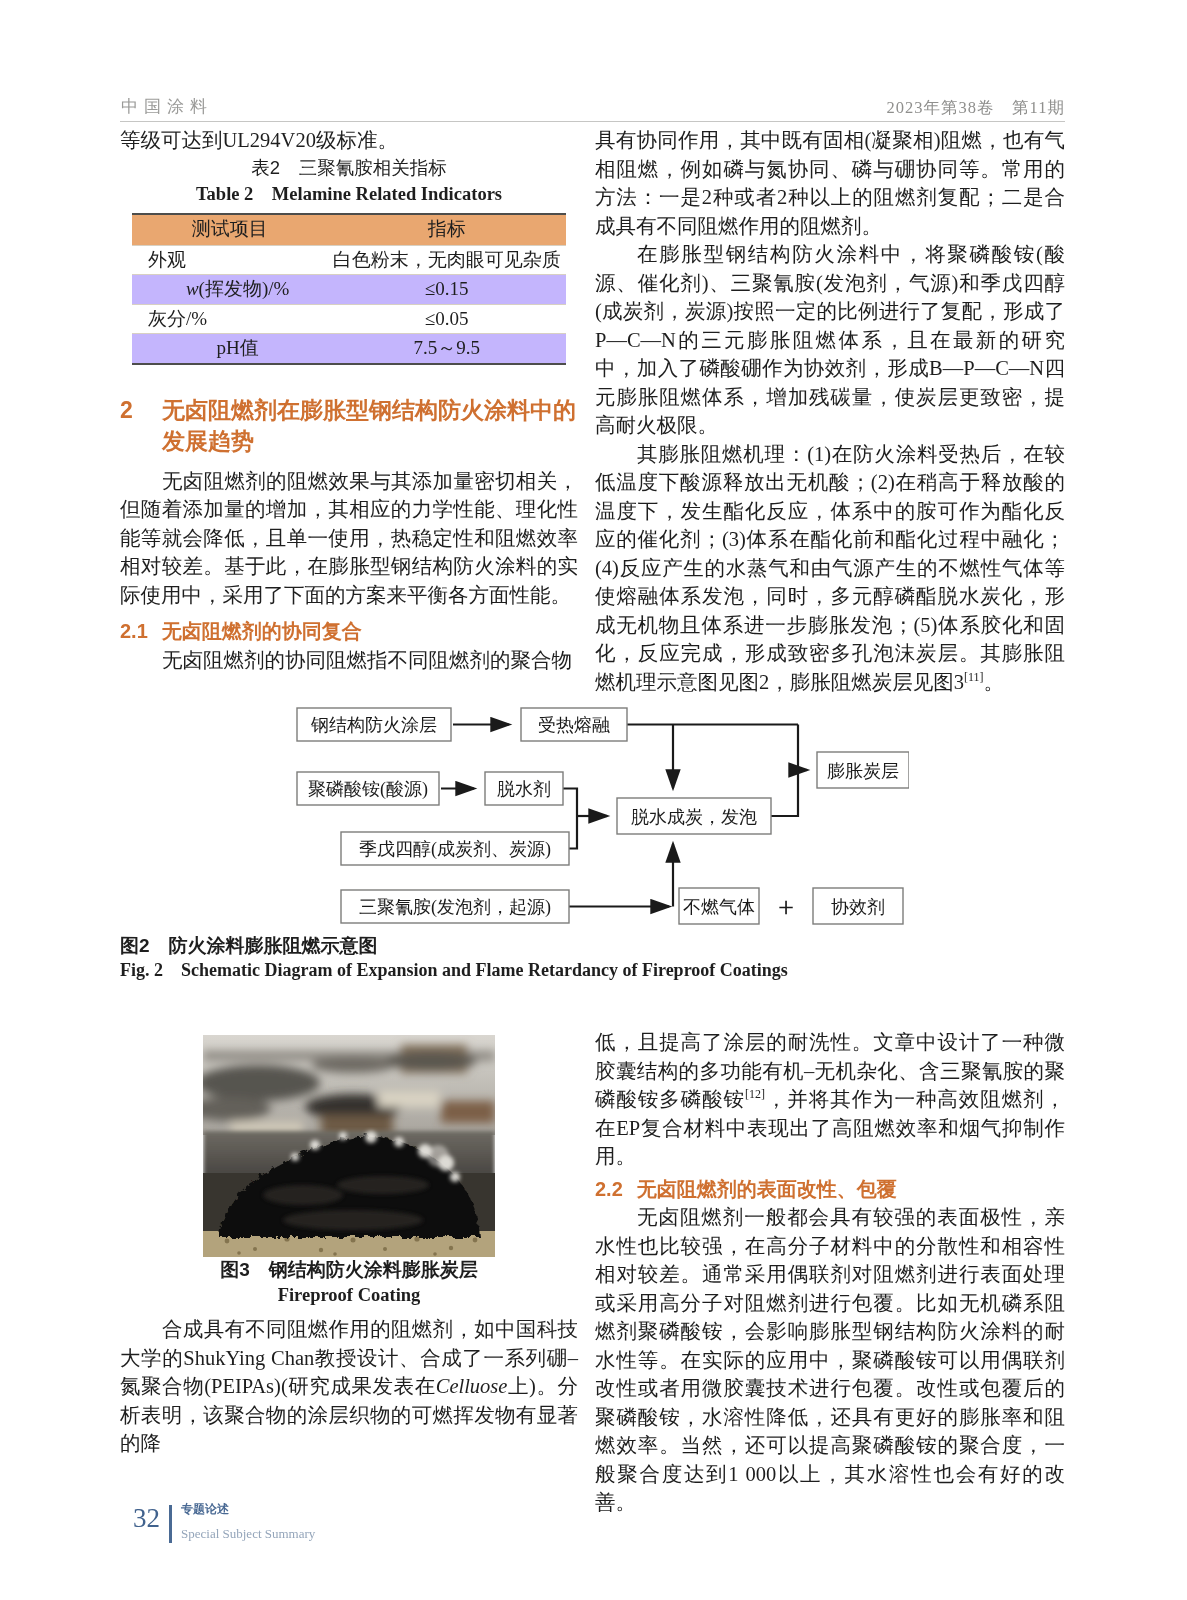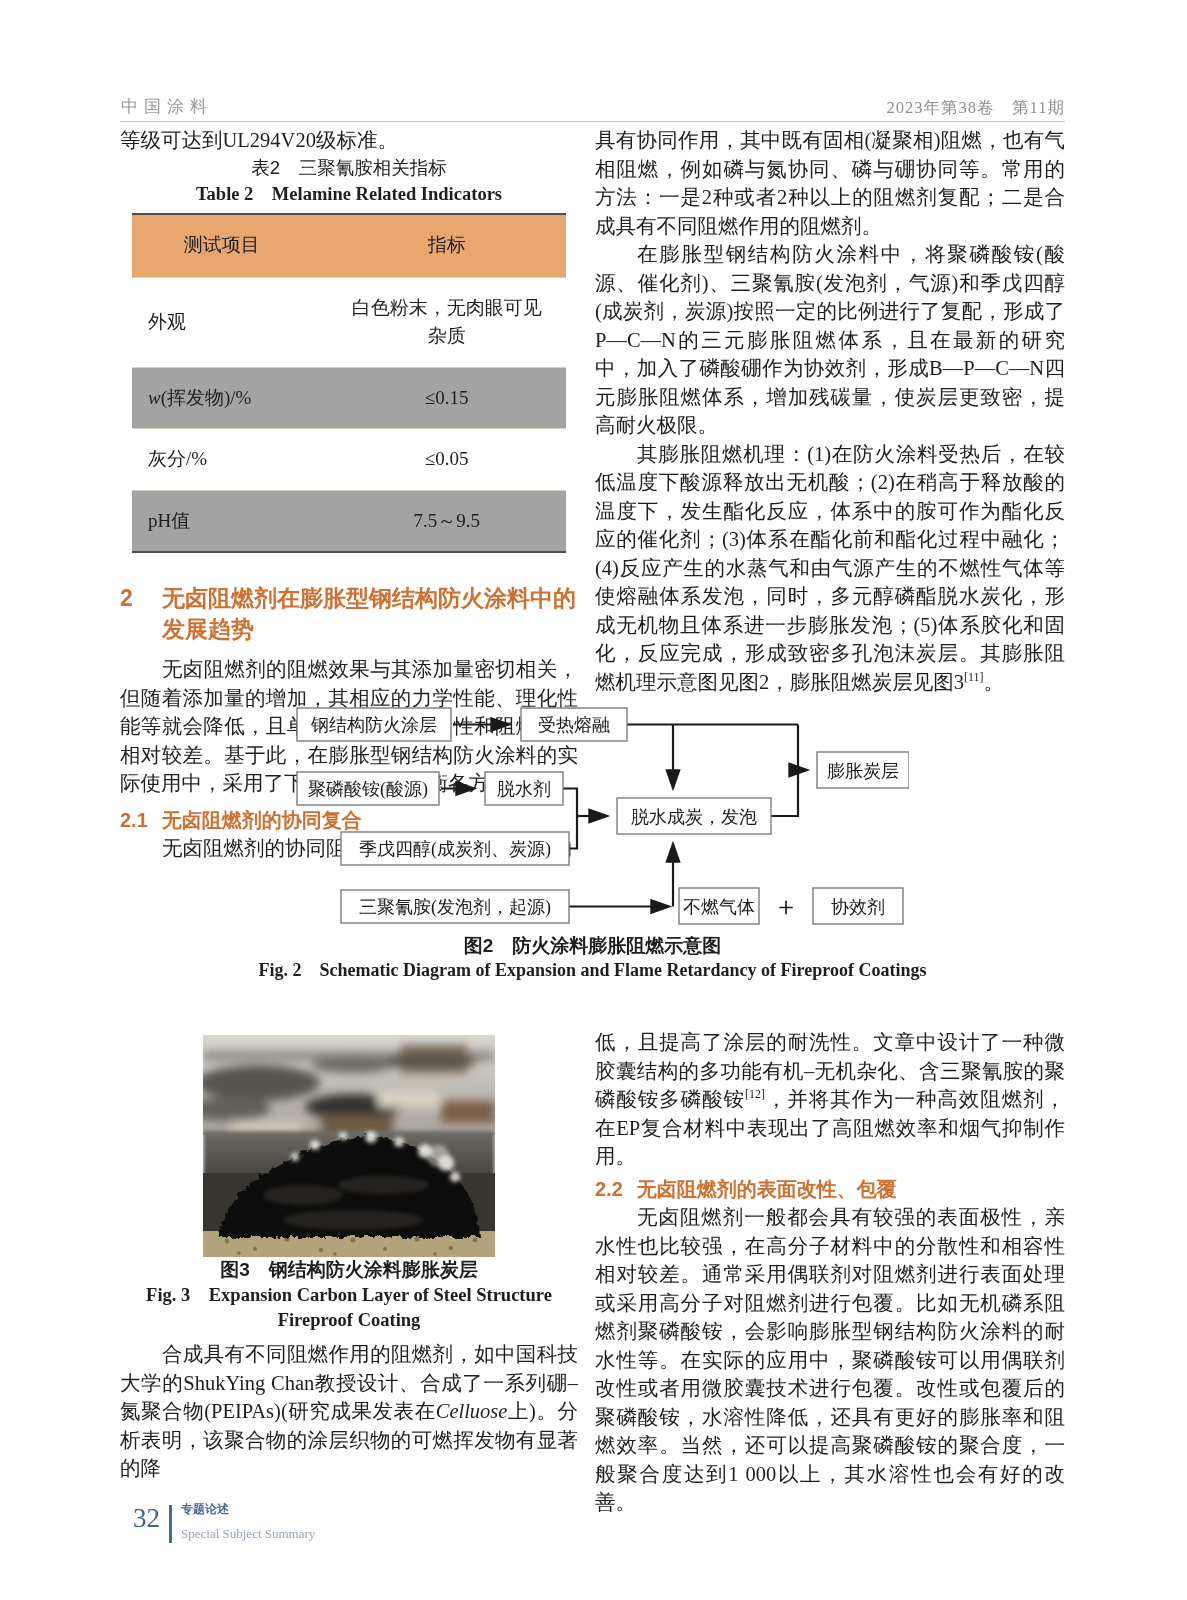--- a/index.html
+++ b/index.html
@@ -17,37 +17,37 @@
   .col p{margin:0;}
   .indent{text-indent:2.05em;}
   sup.ref{font-size:12px;line-height:0;}
   .it{font-style:italic;}
   
   .tbl-title-cn{font-family:"Liberation Sans","DejaVu Sans",sans-serif;font-weight:normal;
     font-size:18.5px;line-height:26px;text-align:center;margin-top:14px;text-indent:0;}
   .tbl-title-en{font-weight:bold;font-size:18.5px;line-height:26px;text-align:center;text-indent:0;}
   table.spec{border-collapse:collapse;width:434px;margin:6px auto 0 auto;
     border-top:2px solid #4d4d4b;border-bottom:2px solid #4d4d4b;font-size:19px;}
-  table.spec td{padding:16px;height:28px;vertical-align:middle;border-top:1px solid #d8d0c2;}
+  table.spec td{padding:0;height:28px;vertical-align:middle;border-top:1px solid #d8d0c2;}
   table.spec tr.hd td{background:#e9a770;height:30px;border-top:none;}
-  table.spec tr.alt td{background:#a3a3a3;}
+  table.spec tr.alt td{background:#c4b5fd;text-align:center;}
   table.spec td.c1{width:45%;padding-left:16px;text-align:left;}
   table.spec tr.hd td.c1{text-align:center;padding-left:0;}
   table.spec td.c2{text-align:center;}
   
   .h2{display:flex;margin-top:30px;color:#cf7030;font-family:"Liberation Sans","DejaVu Sans",sans-serif;
     font-weight:bold;font-size:23px;line-height:31px;text-align:left;}
   .h2 .num{width:42px;flex:none;}
   .h2 .txt{flex:1;}
   .h3{margin-top:8px;color:#cf7030;font-family:"Liberation Sans","DejaVu Sans",sans-serif;
     font-weight:bold;font-size:20px;line-height:28.5px;text-align:left;text-indent:0;}
   .h3 .num{margin-right:14px;margin-top:44px;}
   
   .fig2{position:absolute;left:293px;top:700px;}
-  .figcap{position:absolute;left:120px;width:945px;text-align:center;font-weight:bold;}
+  .figcap{position:absolute;left:120px;width:945px;text-align:left;font-weight:bold;}
   .figcap.cn{font-family:"Liberation Sans","DejaVu Sans",sans-serif;font-size:19px;}
   .figcap.en{font-size:18px;}
   
   .photo-wrap{width:292px;height:222px;margin:0 auto;}
   .cap3-cn{font-family:"Liberation Sans","DejaVu Sans",sans-serif;font-weight:bold;font-size:19px;
     line-height:26px;text-align:center;margin-top:15px;text-indent:0;}
   .cap3-en{font-weight:bold;font-size:18.5px;line-height:25px;text-align:center;text-indent:0;}
   
   .ft-num{position:absolute;left:133px;top:1503px;font-size:27px;color:#41628d;}
   .ft-bar{position:absolute;left:169px;top:1505px;width:3px;height:38px;background:#4a6a94;}
@@ -229,21 +229,20 @@
           <circle cx="196" cy="107" r="5"></circle>
         <circle cx="222" cy="116" r="7"></circle>
           <circle cx="243" cy="128" r="8"></circle>
         <circle cx="92" cy="122" r="4"></circle>
           <circle cx="252" cy="142" r="5"></circle>
         <circle cx="235" cy="121" r="11" opacity="0.55"></circle>
       </g>
     </svg>
   </div>
   <p class="cap3-cn">图3　钢结构防火涂料膨胀炭层</p>
-  <p class="cap3-en">Fig. 3　Expansion Carbon Layer of Steel Structure</p>
   <p class="cap3-en">Fireproof Coating</p>
   <p class="indent" style="margin-top:7px;"><span>合成具有不同阻燃作用的阻燃剂，如中国科技大学的ShukYing Chan教授设计、合成了一系列硼–氮聚合物(PEIPAs)(研究成果发表在</span><span class="it">Celluose</span><span>上)。分析表明，该聚合物的涂层织物的可燃挥发物有显著的降</span></p>
 </div>
 
 <div class="col" style="left:595px;top:1028px;width:470px;">
   <p><span>低，且提高了涂层的耐洗性。文章中设计了一种微胶囊结构的多功能有机–无机杂化、含三聚氰胺的聚磷酸铵多磷酸铵</span><sup class="ref">[12]</sup><span>，并将其作为一种高效阻燃剂，在EP复合材料中表现出了高阻燃效率和烟气抑制作用。</span></p>
   <div class="h3" style="margin-top:4px;">
     <span class="num">2.2</span><span>无卤阻燃剂的表面改性、包覆</span>
   </div>
   <p class="indent">无卤阻燃剂一般都会具有较强的表面极性，亲水性也比较强，在高分子材料中的分散性和相容性相对较差。通常采用偶联剂对阻燃剂进行表面处理或采用高分子对阻燃剂进行包覆。比如无机磷系阻燃剂聚磷酸铵，会影响膨胀型钢结构防火涂料的耐水性等。在实际的应用中，聚磷酸铵可以用偶联剂改性或者用微胶囊技术进行包覆。改性或包覆后的聚磷酸铵，水溶性降低，还具有更好的膨胀率和阻燃效率。当然，还可以提高聚磷酸铵的聚合度，一般聚合度达到1 000以上，其水溶性也会有好的改善。</p>

